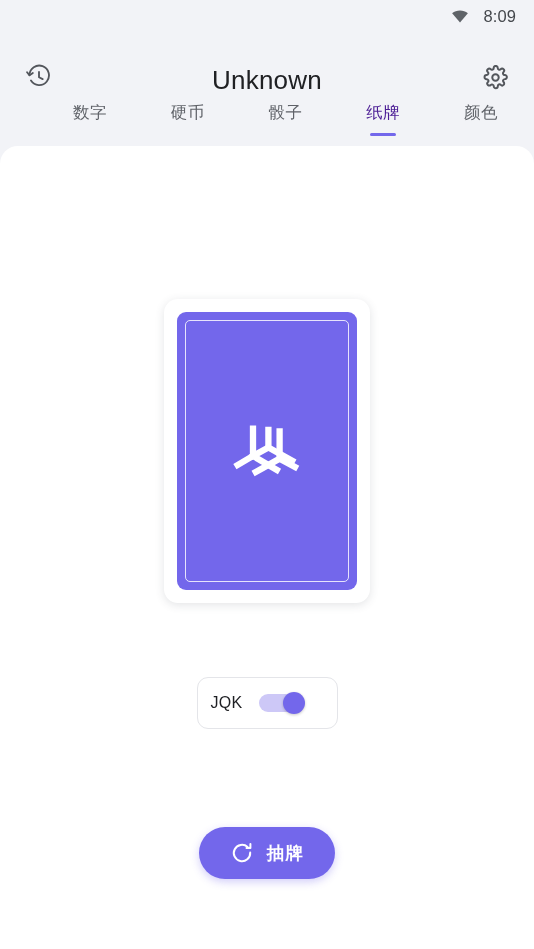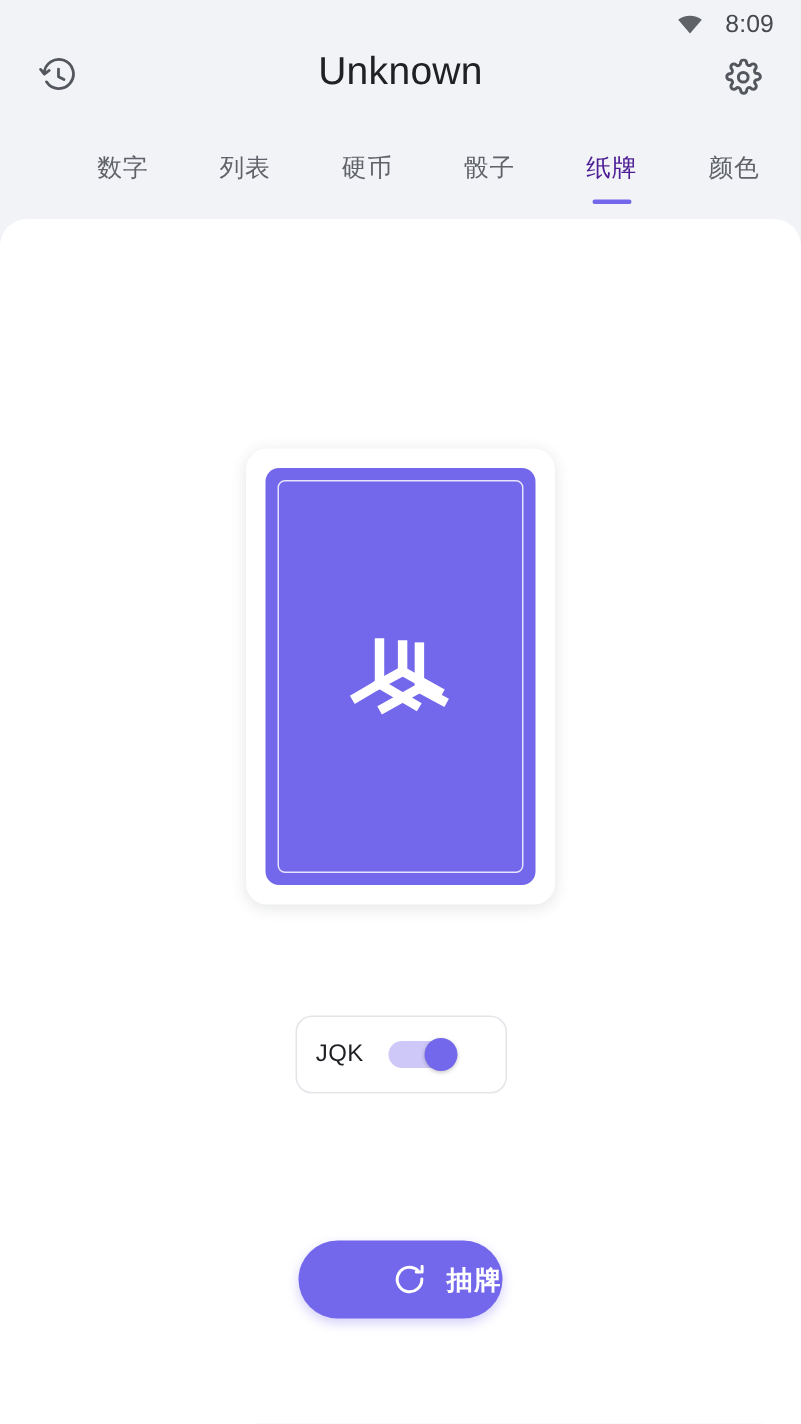--- a/index.html
+++ b/index.html
@@ -36,21 +36,21 @@
     font-size: 16.5px;
     color: #45484d;
     letter-spacing: 0.1px;
     font-family: "Liberation Sans", sans-serif;
   }
 
   
   .app-bar {
     height: 64px;
     display: flex;
-    align-items: flex-start;
+    align-items: flex-end;
     justify-content: space-between;
     padding: 0 20px;
     background: #f2f3f7;
   }
   .app-bar-icon {
     width: 38px;
     height: 38px;
     display: flex;
     align-items: center;
     justify-content: center;
@@ -215,21 +215,21 @@
   .draw-button {
     margin-top: 98px;
     width: 136px;
     height: 52px;
     border: none;
     border-radius: 26px;
     background: #7367eb;
     color: #ffffff;
     display: flex;
     align-items: center;
-    justify-content: flex-end;
+    justify-content: center;
     gap: 13px;
     cursor: pointer;
     box-shadow: 0 3px 8px rgba(115, 103, 235, 0.32);
     font-family: "Liberation Sans", sans-serif;
   }
   .draw-button .refresh-icon {
     width: 24px;
     height: 24px;
     display: block;
     flex: none;
@@ -266,23 +266,20 @@
     <svg width="25" height="25" viewBox="0 0 24 24" fill="none" stroke="currentColor" stroke-width="1.9" stroke-linecap="round" stroke-linejoin="round">
       <circle cx="12" cy="12" r="3.1"></circle>
       <path d="M19.4 14.5a1.6 1.6 0 0 0 .32 1.77l.06.06a1.95 1.95 0 1 1-2.76 2.76l-.06-.06a1.6 1.6 0 0 0-1.77-.32 1.6 1.6 0 0 0-.97 1.47v.17a1.95 1.95 0 1 1-3.9 0v-.09a1.6 1.6 0 0 0-1.05-1.47 1.6 1.6 0 0 0-1.77.32l-.06.06A1.95 1.95 0 1 1 4.68 16.4l.06-.06a1.6 1.6 0 0 0 .32-1.77 1.6 1.6 0 0 0-1.47-.97h-.17a1.95 1.95 0 1 1 0-3.9h.09A1.6 1.6 0 0 0 5 8.65a1.6 1.6 0 0 0-.32-1.77l-.06-.06A1.95 1.95 0 1 1 7.38 4.06l.06.06a1.6 1.6 0 0 0 1.77.32h.08A1.6 1.6 0 0 0 10.26 3v-.17a1.95 1.95 0 1 1 3.9 0v.09a1.6 1.6 0 0 0 .97 1.47 1.6 1.6 0 0 0 1.77-.32l.06-.06a1.95 1.95 0 1 1 2.76 2.76l-.06.06a1.6 1.6 0 0 0-.32 1.77v.08a1.6 1.6 0 0 0 1.47.97h.17a1.95 1.95 0 1 1 0 3.9h-.09a1.6 1.6 0 0 0-1.47.97z"></path>
     </svg>
   </div>
 </div>
 
 <div class="tab-bar">
   <div class="tab">
     <span class="tab-label">数字</span>
-  </div>
-  <div class="tab">
-    <span class="tab-label">列表</span>
   </div>
   <div class="tab">
     <span class="tab-label">硬币</span>
   </div>
   <div class="tab">
     <span class="tab-label">骰子</span>
   </div>
   <div class="tab active">
     <span class="tab-label">纸牌</span>
     <span class="tab-underline"></span>

